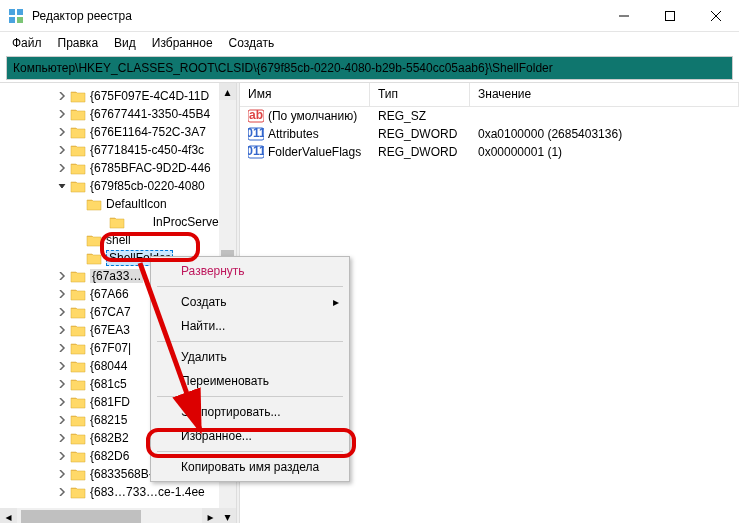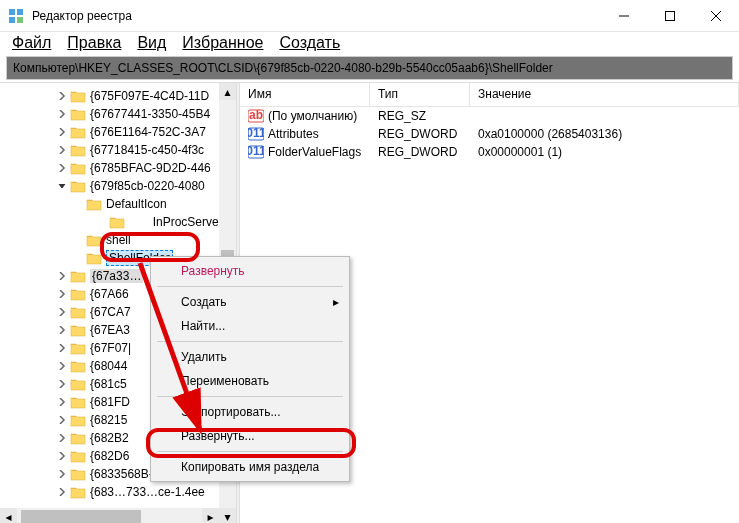--- a/index.html
+++ b/index.html
@@ -6,23 +6,23 @@
     body { width: 739px; height: 523px; overflow: hidden; background: #fff; position: relative; }
     
     .titlebar { height: 32px; display: flex; align-items: center; padding-left: 8px; border-bottom: 1px solid #e5e5e5; }
     .titlebar-icon { width: 16px; height: 16px; margin-right: 8px; }
     .titlebar-title { flex: 1; font-size: 12px; }
     .titlebar-controls { display: flex; }
     .titlebar-btn { width: 46px; height: 32px; display: flex; align-items: center; justify-content: center; }
     .titlebar-btn svg { width: 10px; height: 10px; }
     
     .menubar { height: 22px; display: flex; align-items: center; padding-left: 4px; }
-    .menu-item { padding: 2px 8px; font-size: 16px; text-decoration: underline; }
-    
-    .addressbar { height: 24px; border: 1px solid #ccc; margin: 2px 6px; display: flex; align-items: center; padding: 0 6px; font-size: 12px; background: #737373; }
+    .menu-item { padding: 2px 8px; font-size: 12px; }
+    
+    .addressbar { height: 24px; border: 1px solid #ccc; margin: 2px 6px; display: flex; align-items: center; padding: 0 6px; font-size: 12px; background: #0f766e; }
     
     .content { display: flex; height: calc(100% - 80px); border-top: 1px solid #ddd; }
     
     .tree-panel { width: 236px; overflow: hidden; position: relative; padding-top: 4px; }
     .tree { padding-left: 4px; }
     .tree-item { display: flex; align-items: center; height: 18px; white-space: nowrap; position: relative; font-size: 12px; }
     .tree-expand { width: 12px; height: 12px; display: flex; align-items: center; justify-content: center; margin-right: 2px; }
     .tree-expand svg { width: 8px; height: 8px; }
     .folder-icon { width: 16px; height: 14px; margin-right: 4px; }
     .tree-label { white-space: nowrap; }
@@ -422,21 +422,21 @@
   <div class="ctx-item">
       <span>Создать</span>
       <span class="submenu-arrow">▸</span>
     </div>
   <div class="ctx-item">Найти...</div>
   <div class="ctx-sep"></div>
   <div class="ctx-item">Удалить</div>
   <div class="ctx-item">Переименовать</div>
   <div class="ctx-sep"></div>
   <div class="ctx-item">Экспортировать...</div>
-  <div class="ctx-item">Развернуть...</div>
+  <div class="ctx-item">Избранное...</div>
   <div class="ctx-sep"></div>
   <div class="ctx-item">Копировать имя раздела</div>
 </div>
 
 <div class="annotation" style="left:100px; top:232px; width:100px; height:30px;"></div>
 <div class="annotation" style="left:146px; top:428px; width:210px; height:30px;"></div>
 <svg class="arrow-annotation" style="left:120px; top:255px; width:120px; height:190px;">
   <defs>
       <marker id="ah" markerWidth="10" markerHeight="10" refX="8" refY="3" orient="auto">
         <path d="M0,0 L0,6 L9,3 z" fill="#dc0000"></path>

